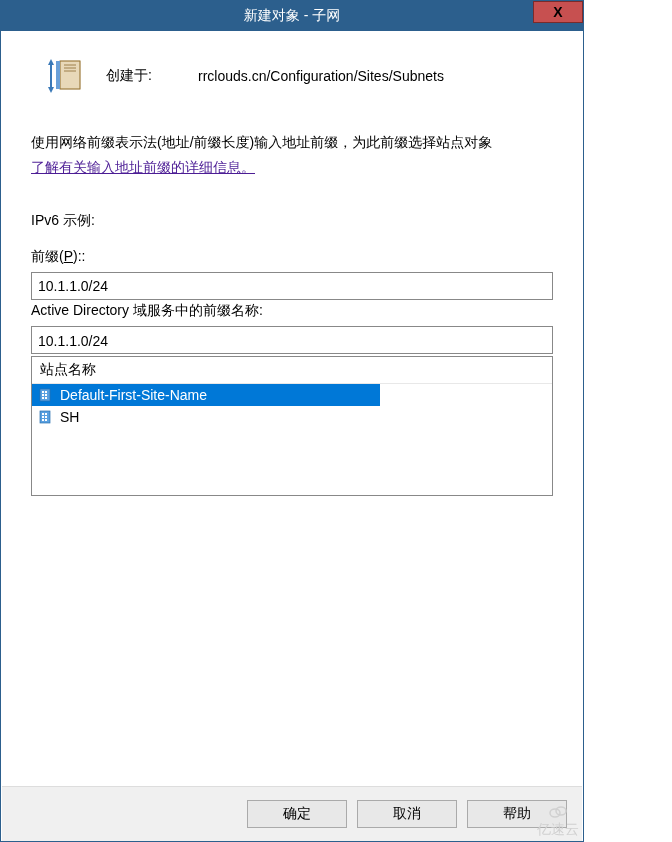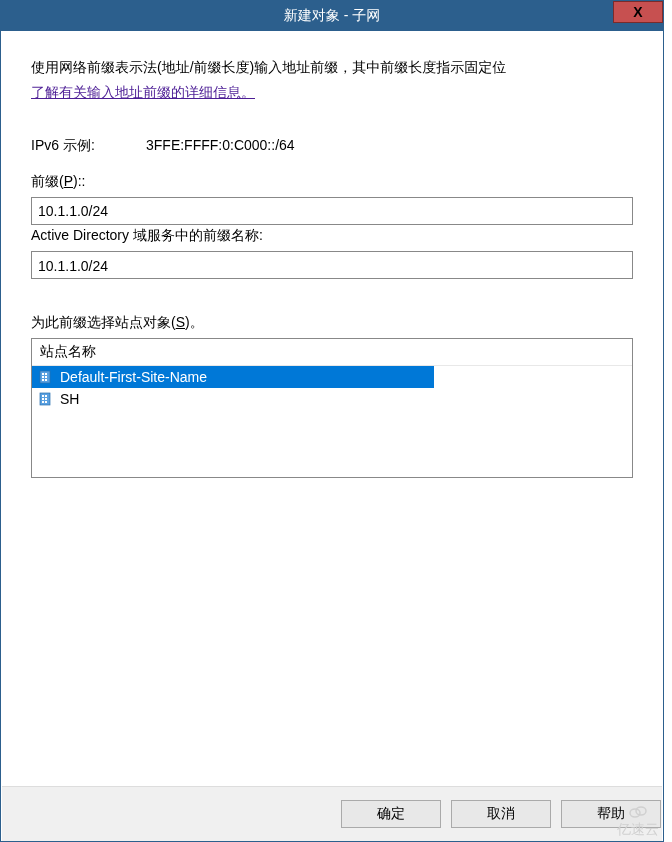--- a/index.html
+++ b/index.html
@@ -11,21 +11,21 @@
       font-family: "Microsoft YaHei", "Segoe UI", Tahoma, sans-serif;
       font-size: 13px;
       background: #fff;
       width: 672px;
       height: 842px;
       overflow: hidden;
       position: relative;
     }
     .window {
       border: 1px solid #2c5f8d;
-      width: 664px;
+      width: 584px;
       height: 842px;
       background: #fff;
       position: relative;
     }
     .titlebar {
       background: #2c5f8d;
       height: 30px;
       display: flex;
       align-items: center;
       justify-content: center;
@@ -158,21 +158,21 @@
       position: absolute;
       bottom: 0;
       left: 1px;
       right: 1px;
       height: 55px;
       background: #f0f0f0;
       border-top: 1px solid #ddd;
       display: flex;
       align-items: center;
       justify-content: flex-end;
-      padding-right: 1px;
+      padding-right: 15px;
       gap: 10px;
       margin-top: 24px;
     }
     .btn {
       width: 100px;
       height: 28px;
       background: #e8e8e8;
       border: 1px solid #aaa;
       font-size: 14px;
       font-family: inherit;
@@ -200,40 +200,53 @@
 <div class="window">
   <div class="titlebar">
     <span class="titlebar-text">新建对象 - 子网</span>
     <div class="close-btn">
       <span>X</span>
     </div>
   </div>
 
   <div class="content">
 
-
-    <div class="description">使用网络前缀表示法(地址/前缀长度)输入地址前缀，其中前缀长度指示固定位</div>
+    <div class="header-row">
+      <div class="header-icon">
+        <svg width="40" height="42" viewBox="0 0 40 42">
+          <rect x="14" y="6" width="20" height="28" fill="#e8d8b8" stroke="#b09050" stroke-width="1"></rect>
+          <rect x="14" y="6" width="20" height="28" fill="none" stroke="#8a6a30" stroke-width="0.5"></rect>
+          <line x1="18" y1="10" x2="30" y2="10" stroke="#8a6a30" stroke-width="0.8"></line>
+          <line x1="18" y1="13" x2="30" y2="13" stroke="#8a6a30" stroke-width="0.8"></line>
+          <line x1="18" y1="16" x2="30" y2="16" stroke="#8a6a30" stroke-width="0.8"></line>
+          <rect x="10" y="6" width="4" height="28" fill="#6aa0d8"></rect>
+          <line x1="5" y1="8" x2="5" y2="34" stroke="#3a79b8" stroke-width="2"></line>
+          <polygon points="5,4 2,10 8,10" fill="#3a79b8"></polygon>
+          <polygon points="5,38 2,32 8,32" fill="#3a79b8"></polygon>
+        </svg>
+      </div>
+      <span class="created-label">创建于:</span>
+      <span class="created-path">rrclouds.cn/Configuration/Sites/Subnets</span>
+    </div>
+
+    <div class="description">使用网络前缀表示法(地址/前缀长度)输入地址前缀，为此前缀选择站点对象</div>
     <a class="link">了解有关输入地址前缀的详细信息。</a>
 
     <div class="example-row">
       <span class="example-label">IPv6 示例:</span>
-      <span>3FFE:FFFF:0:C000::/64</span>
     </div>
 
     <div class="field-label">
       <span>前缀(</span><span class="underline-key">P</span><span>)::</span>
     </div>
     <input type="text" class="text-input" value="10.1.1.0/24" style="">
 
     <div class="field-label" style="margin-top:2px">Active Directory 域服务中的前缀名称:</div>
     <div class="readonly-box">10.1.1.0/24</div>
 
-    <div class="field-label" style="margin-top:35px">
-      <span>为此前缀选择站点对象(</span><span class="underline-key">S</span><span>)。</span>
-    </div>
     <div class="site-list">
       <div class="site-header">站点名称</div>
       <div id="site-rows">
           <div class="site-row selected">
             <span class="site-icon">
               <svg width="16" height="16" viewBox="0 0 16 16">
                 <rect x="2" y="2" width="10" height="12" fill="#5aa0e0" stroke="#2a70b0" stroke-width="0.7"></rect>
                 <rect x="4" y="4" width="2" height="2" fill="#fff"></rect>
                 <rect x="7" y="4" width="2" height="2" fill="#fff"></rect>
                 <rect x="4" y="7" width="2" height="2" fill="#fff"></rect>

